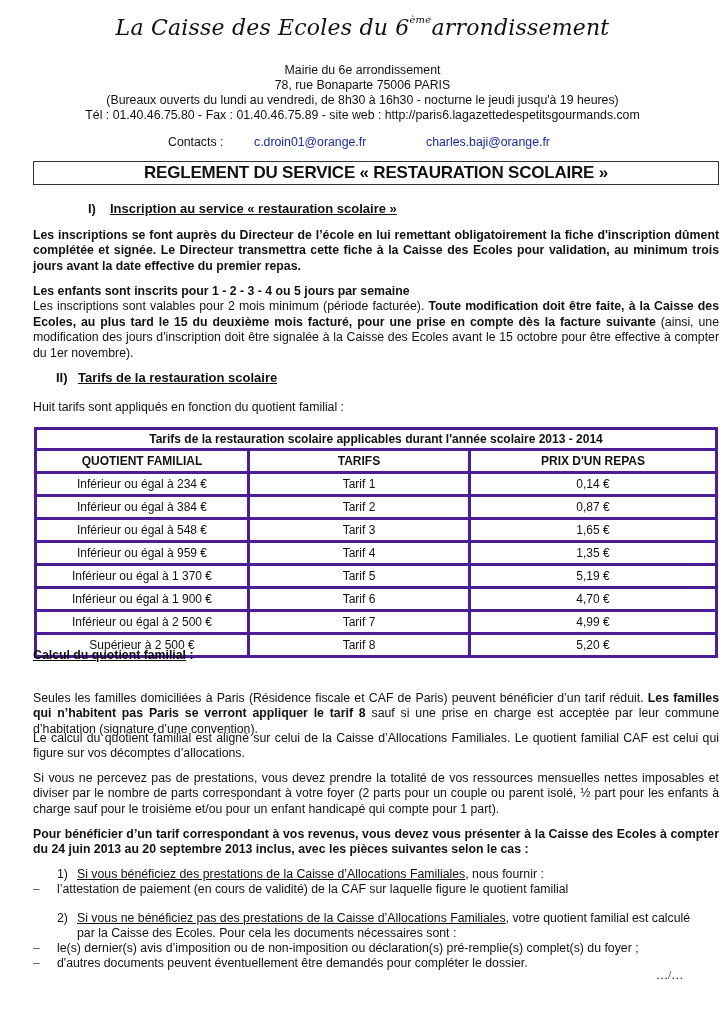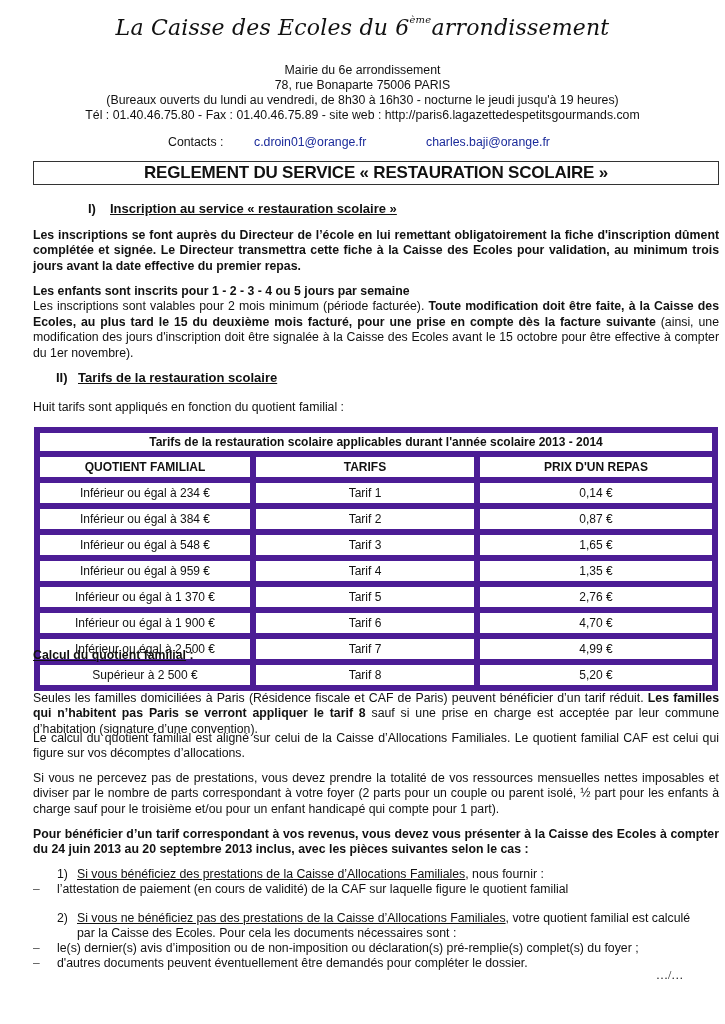--- a/index.html
+++ b/index.html
@@ -38,21 +38,21 @@
     position: absolute; left: 33px; width: 686px; font-size: 12.3px; line-height: 15.4px;
     text-align: justify;
   }
   .b { font-weight: bold; }
   .u { text-decoration: underline; }
   table.tarifs {
     position: absolute; left: 34px; top: 427px; width: 684px;
     border-collapse: collapse; font-size: 12px;
   }
   table.tarifs td, table.tarifs th {
-    border: 6px solid #4c1d95; text-align: center; height: 20px; padding: 0;
+    border: 3px solid #4c1d95; text-align: center; height: 20px; padding: 0;
   }
   table.tarifs th { font-weight: bold; }
   table.tarifs .caption-row th { height: 18px; }
   .list-item { position: absolute; font-size: 12.3px; line-height: 15.4px; }
   .dash { position: absolute; left: 33px; font-size: 12px; color: #555; }
   .footer-mark { position: absolute; left: 656px; top: 968px; font-size: 12px; font-family: "Liberation Serif", serif; }
 </style>
 </head>
 <body>
 
@@ -116,21 +116,21 @@
         <td>1,65 €</td>
       </tr>
   <tr>
         <td>Inférieur ou égal à 959 €</td>
         <td>Tarif 4</td>
         <td>1,35 €</td>
       </tr>
   <tr>
         <td>Inférieur ou égal à 1 370 €</td>
         <td>Tarif 5</td>
-        <td>2,76 €</td>
+        <td>5,19 €</td>
       </tr>
   <tr>
         <td>Inférieur ou égal à 1 900 €</td>
         <td>Tarif 6</td>
         <td>4,70 €</td>
       </tr>
   <tr>
         <td>Inférieur ou égal à 2 500 €</td>
         <td>Tarif 7</td>
         <td>4,99 €</td>

